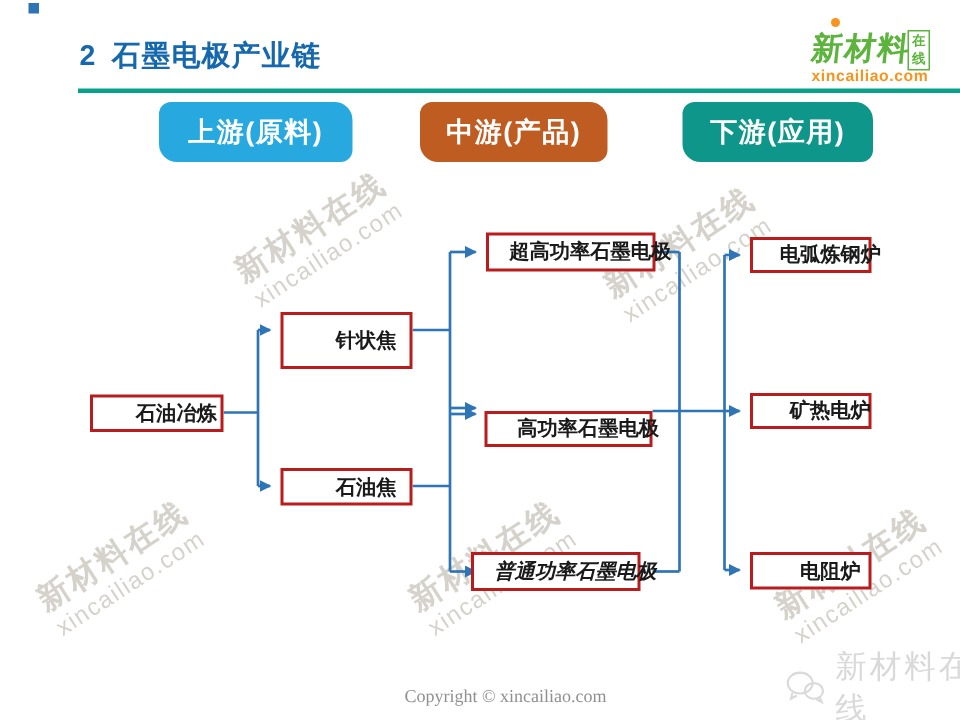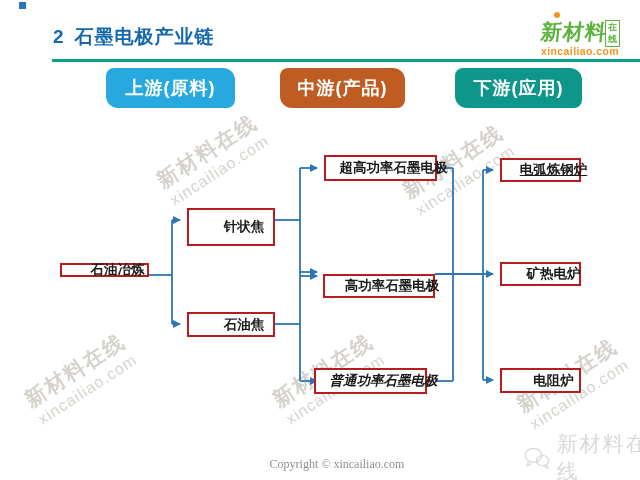--- a/index.html
+++ b/index.html
@@ -22,27 +22,27 @@
   #brand-domain{left:0px;top:36px;font-size:10.5px;font-weight:bold;color:#f7941e;letter-spacing:0.4px;}
   
   .pill{height:40px;border-radius:8px 12px 8px 12px;color:#ffffff;font-size:18px;font-weight:bold;
     text-align:center;line-height:40px;letter-spacing:1px;white-space:nowrap;}
   #pill-upstream{left:89px;top:68px;width:129px;background:#27a9e0;}
   #pill-midstream{left:263px;top:68px;width:125px;background:#bf5c22;}
   #pill-downstream{left:438px;top:68px;width:127px;background:#0f968a;}
   
   .node{background:#ffffff;border:2px solid #b91c1c;color:#1a1a1a;font-weight:bold;font-size:13.5px;
     display:flex;align-items:center;justify-content:center;white-space:nowrap;box-sizing:border-box;padding-left:26px;}
-  #node-refining{left:43px;top:263px;width:89px;height:14px;}
+  #node-refining{left:43px;top:263px;width:89px;height:25px;}
   #node-needle-coke{left:170px;top:208px;width:88px;height:38px;}
   #node-petro-coke{left:170px;top:312px;width:88px;height:25px;}
   #node-uhp{left:307px;top:155px;width:113px;height:26px;}
   #node-hp{left:306px;top:274px;width:112px;height:24px;}
   #node-rp{left:297px;top:368px;width:113px;height:26px;font-style:italic;}
-  #node-eaf{left:483px;top:158px;width:81px;height:24px;text-decoration:underline;}
+  #node-eaf{left:483px;top:158px;width:81px;height:24px;}
   #node-saf{left:483px;top:262px;width:81px;height:24px;}
   #node-rf{left:483px;top:368px;width:81px;height:25px;}
   
   #connectors{left:0;top:0;width:640px;height:480px;pointer-events:none;}
   
   .wm{width:170px;text-align:center;transform:rotate(-33deg);color:#b4aea3;opacity:0.55;pointer-events:none;}
   .wm .wm1{display:block;font-size:21px;letter-spacing:2px;font-weight:bold;}
   .wm .wm2{display:block;font-size:16px;letter-spacing:1px;}
   #wm-a{left:110px;top:136px;}
   #wm-b{left:356px;top:146px;}

